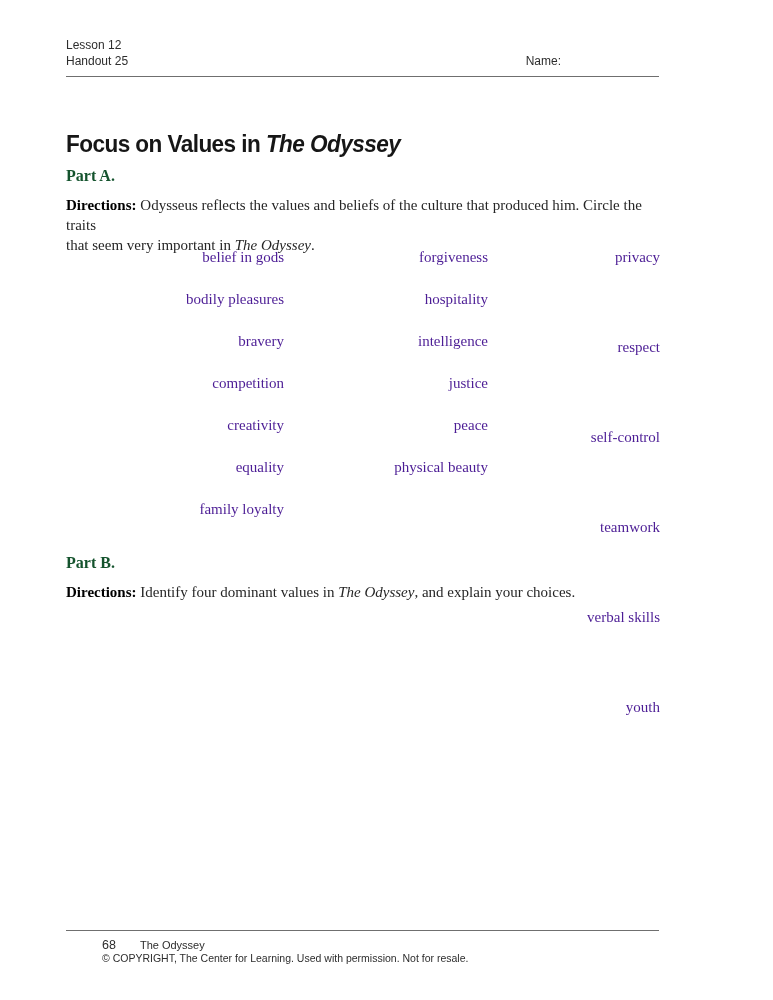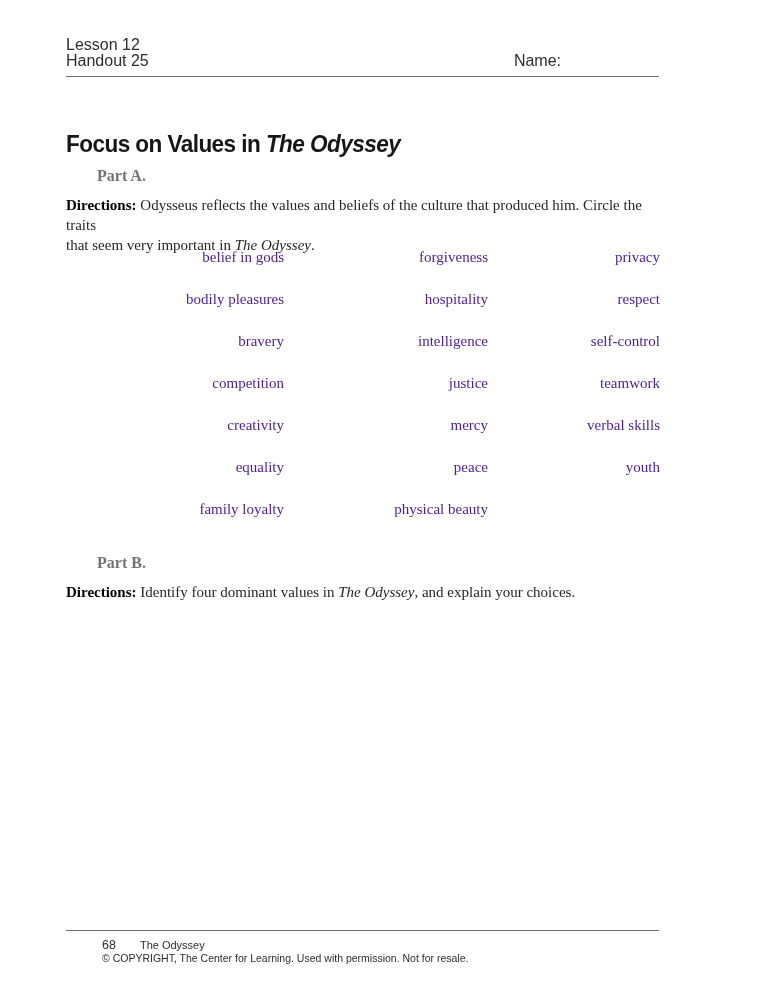--- a/index.html
+++ b/index.html
@@ -19,21 +19,21 @@
     position: absolute;
     left: 66px;
     right: 114px;
     top: 37px;
     border-bottom: 1px solid #6f6f6f;
     padding-bottom: 7px;
     display: flex;
     justify-content: space-between;
     align-items: flex-end;
     font-family: "Liberation Sans", sans-serif;
-    font-size: 16px;
+    font-size: 12px;
     line-height: 16px;
     color: #2d2d2d;
   }
   .header-left div { white-space: nowrap; }
   .name-label { align-self: flex-end; margin-right: 98px; }
   
   .doc-title {
     position: absolute;
     left: 66px;
     top: 130px;
@@ -46,22 +46,21 @@
     transform-origin: left center;
     white-space: nowrap;
   }
   .doc-title .t-italic { font-style: italic; }
   
   .part-heading {
     position: absolute;
     left: 66px;
     font-size: 16px;
     font-weight: bold;
-    color: #737373;
-    margin-left: 31px;
+    color: #14532d;
   }
   .part-a-heading { top: 167px; }
   .part-b-heading { top: 554px; }
   .directions {
     position: absolute;
     left: 66px;
     right: 110px;
     font-size: 15px;
     line-height: 20px;
     color: #262626;
@@ -74,21 +73,21 @@
   .traits {
     position: absolute;
     left: 66px;
     top: 248px;
     width: 594px;
     display: flex;
   }
   .trait-col { display: flex; flex-direction: column; }
   .trait-col-1 { width: 218px; }
   .trait-col-2 { width: 204px; }
-  .trait-col-3 { flex: 1; }
+  .trait-col-3 { flex: 1; gap: 48px; }
   .trait-item {
     height: 42px;
     font-size: 15px;
     line-height: 19px;
     color: #4c1d95;
     white-space: nowrap;
     text-align: right;
   }
   
   .footer {
@@ -137,21 +136,20 @@
       <div class="trait-item">competition</div>
       <div class="trait-item">creativity</div>
       <div class="trait-item">equality</div>
       <div class="trait-item">family loyalty</div>
     </div>
     <div class="trait-col trait-col-2">
       <div class="trait-item">forgiveness</div>
       <div class="trait-item">hospitality</div>
       <div class="trait-item">intelligence</div>
       <div class="trait-item">justice</div>
-      <div class="trait-item">mercy</div>
       <div class="trait-item">peace</div>
       <div class="trait-item">physical beauty</div>
     </div>
     <div class="trait-col trait-col-3">
       <div class="trait-item">privacy</div>
       <div class="trait-item">respect</div>
       <div class="trait-item">self-control</div>
       <div class="trait-item">teamwork</div>
       <div class="trait-item">verbal skills</div>
       <div class="trait-item">youth</div>

